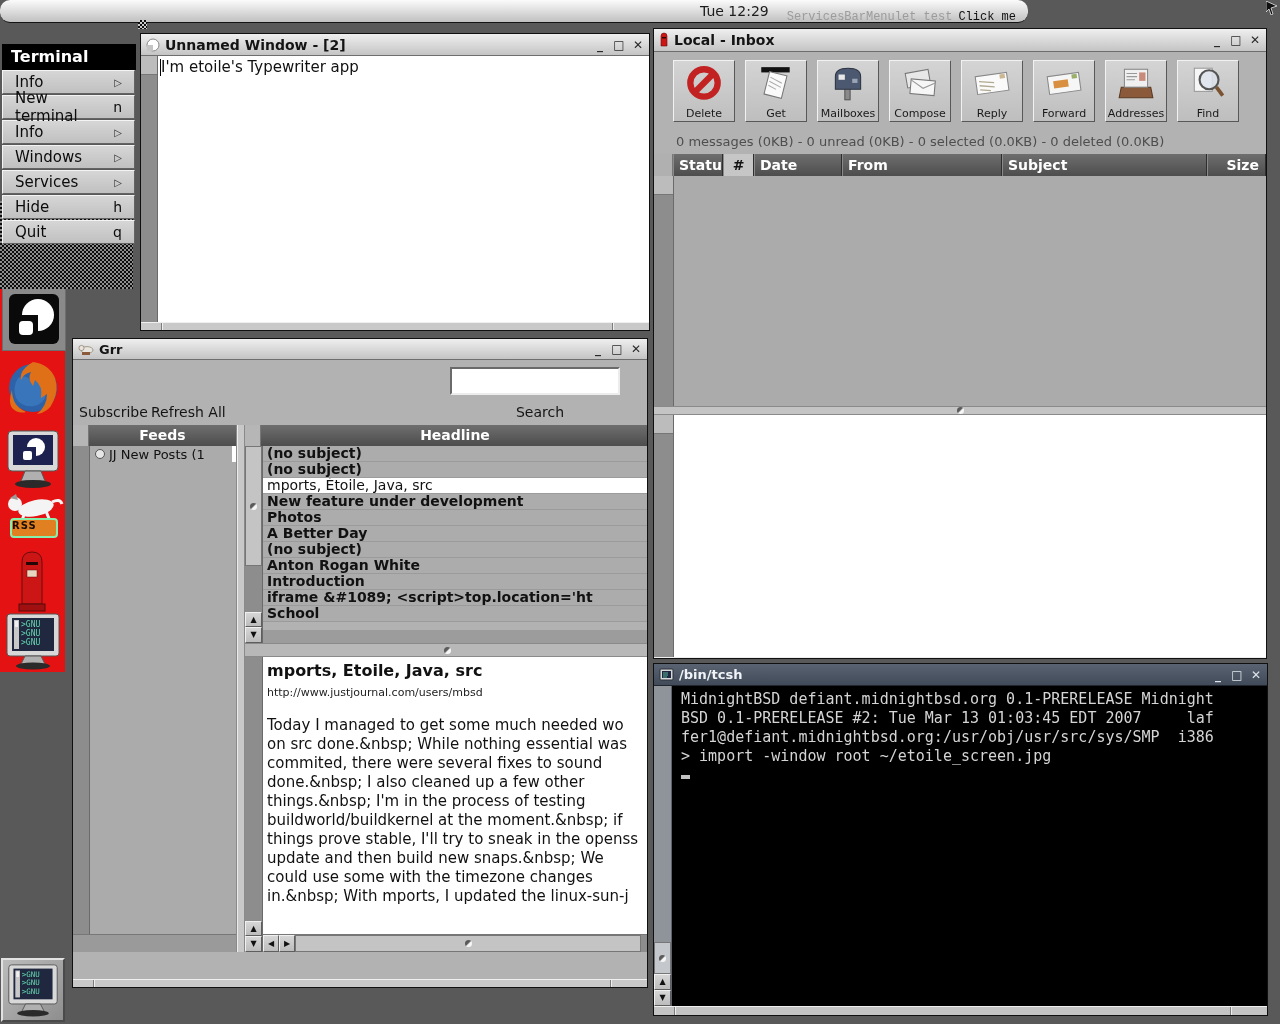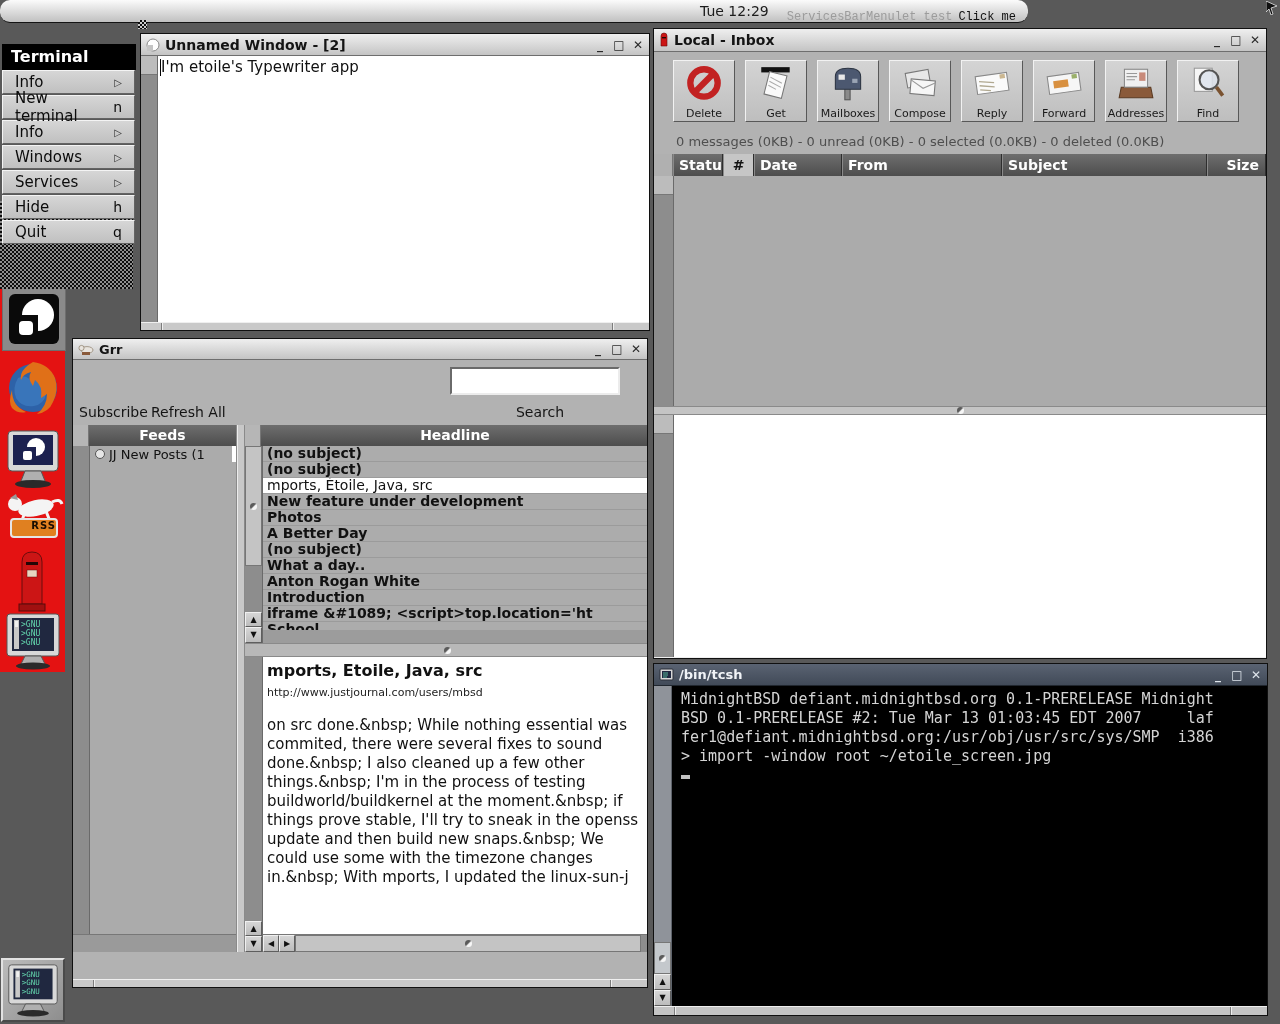--- a/index.html
+++ b/index.html
@@ -30,22 +30,22 @@
           background-size:4px 4px;}
   
   .dockstrip{position:absolute;left:0;top:285px;width:65px;height:387px;background:#e41212;z-index:5;}
   .dock-item{position:absolute;z-index:6;}
   .tile{background:#8a8a8a;border:1px solid #6e6e6e;display:flex;align-items:center;justify-content:center;}
   .appicon{position:absolute;left:1px;top:958px;width:64px;height:64px;z-index:6;
            background:linear-gradient(135deg,#bcbcbc,#8e8e8e);
            border:2px solid;border-color:#e2e2e2 #4a4a4a #4a4a4a #e2e2e2;box-sizing:border-box;
            display:flex;align-items:center;justify-content:center;}
   .rss-badge{position:absolute;left:8px;top:24px;width:44px;height:16px;background:#e08020;
-             border:2px solid #e5e5e5;border-radius:4px;color:#180c00;font-weight:bold;font-size:10px;
-             text-align:right;line-height:12px;letter-spacing:1px;}
+             border:2px solid #86efac;border-radius:4px;color:#180c00;font-weight:bold;font-size:10px;
+             text-align:left;line-height:12px;letter-spacing:1px;}
   
   .window{position:absolute;background:#b2b2b2;border:1px solid #101010;box-sizing:border-box;
           display:flex;flex-direction:column;overflow:hidden;}
   .titlebar{height:21px;flex:0 0 auto;background:linear-gradient(#efefef,#c4c4c4);
             border-bottom:1px solid #6e6e6e;display:flex;align-items:center;padding:0 5px;gap:5px;}
   .titlebar .title{font-weight:bold;font-size:14px;color:#141414;white-space:nowrap;}
   .tb-buttons{margin-left:auto;display:flex;gap:7px;align-items:center;color:#2a2a2a;}
   .tb-btn{font-size:12px;line-height:12px;width:12px;text-align:center;font-weight:bold;}
   .dark-title{background:linear-gradient(#5a6372,#414a58);border-bottom:1px solid #20262e;}
   .dark-title .title{color:#f0f3f7;}
@@ -446,21 +446,20 @@
           </div>
           <div class="hl-rows-wrap">
             <div id="headline-rows">
                 <div class="hl-row">(no subject)</div>
                 <div class="hl-row">(no subject)</div>
                 <div class="hl-row selected">mports, Étoile, Java, src</div>
                 <div class="hl-row">New feature under development</div>
                 <div class="hl-row">Photos</div>
                 <div class="hl-row">A Better Day</div>
                 <div class="hl-row">(no subject)</div>
-                <div class="hl-row">What a day..</div>
                 <div class="hl-row">Anton Rogan White</div>
                 <div class="hl-row">Introduction</div>
                 <div class="hl-row">iframe &amp;#1089; &lt;script&gt;top.location='ht</div>
                 <div class="hl-row">School</div>
               </div>
             <div class="hl-rowsgap"></div>
           </div>
         </div>
         <div class="hdivider" style="height:12px;background:#b8b8b8;">
             <div class="dimple"></div>
@@ -469,20 +468,21 @@
           <div class="art-vcol">
             <div class="sb-track"></div>
             <div class="sb-btn" style="height:15px;">▲</div>
             <div class="sb-btn">▼</div>
           </div>
           <div class="art-right">
             <div class="art-content">
               <div class="art-title">mports, Etoile, Java, src</div>
               <div class="art-url">http://www.justjournal.com/users/mbsd</div>
               <div id="article-lines">
+                  <div class="art-line">Today I managed to get some much needed wo</div>
                   <div class="art-line">on src done.&amp;nbsp; While nothing essential was</div>
                   <div class="art-line">commited, there were several fixes to sound</div>
                   <div class="art-line">done.&amp;nbsp; I also cleaned up a few other</div>
                   <div class="art-line">things.&amp;nbsp; I'm in the process of testing</div>
                   <div class="art-line">buildworld/buildkernel at the moment.&amp;nbsp; if</div>
                   <div class="art-line">things prove stable, I'll try to sneak in the openss</div>
                   <div class="art-line">update and then build new snaps.&amp;nbsp; We</div>
                   <div class="art-line">could use some with the timezone changes</div>
                   <div class="art-line">in.&amp;nbsp; With mports, I updated the linux-sun-j</div>
                 </div>

